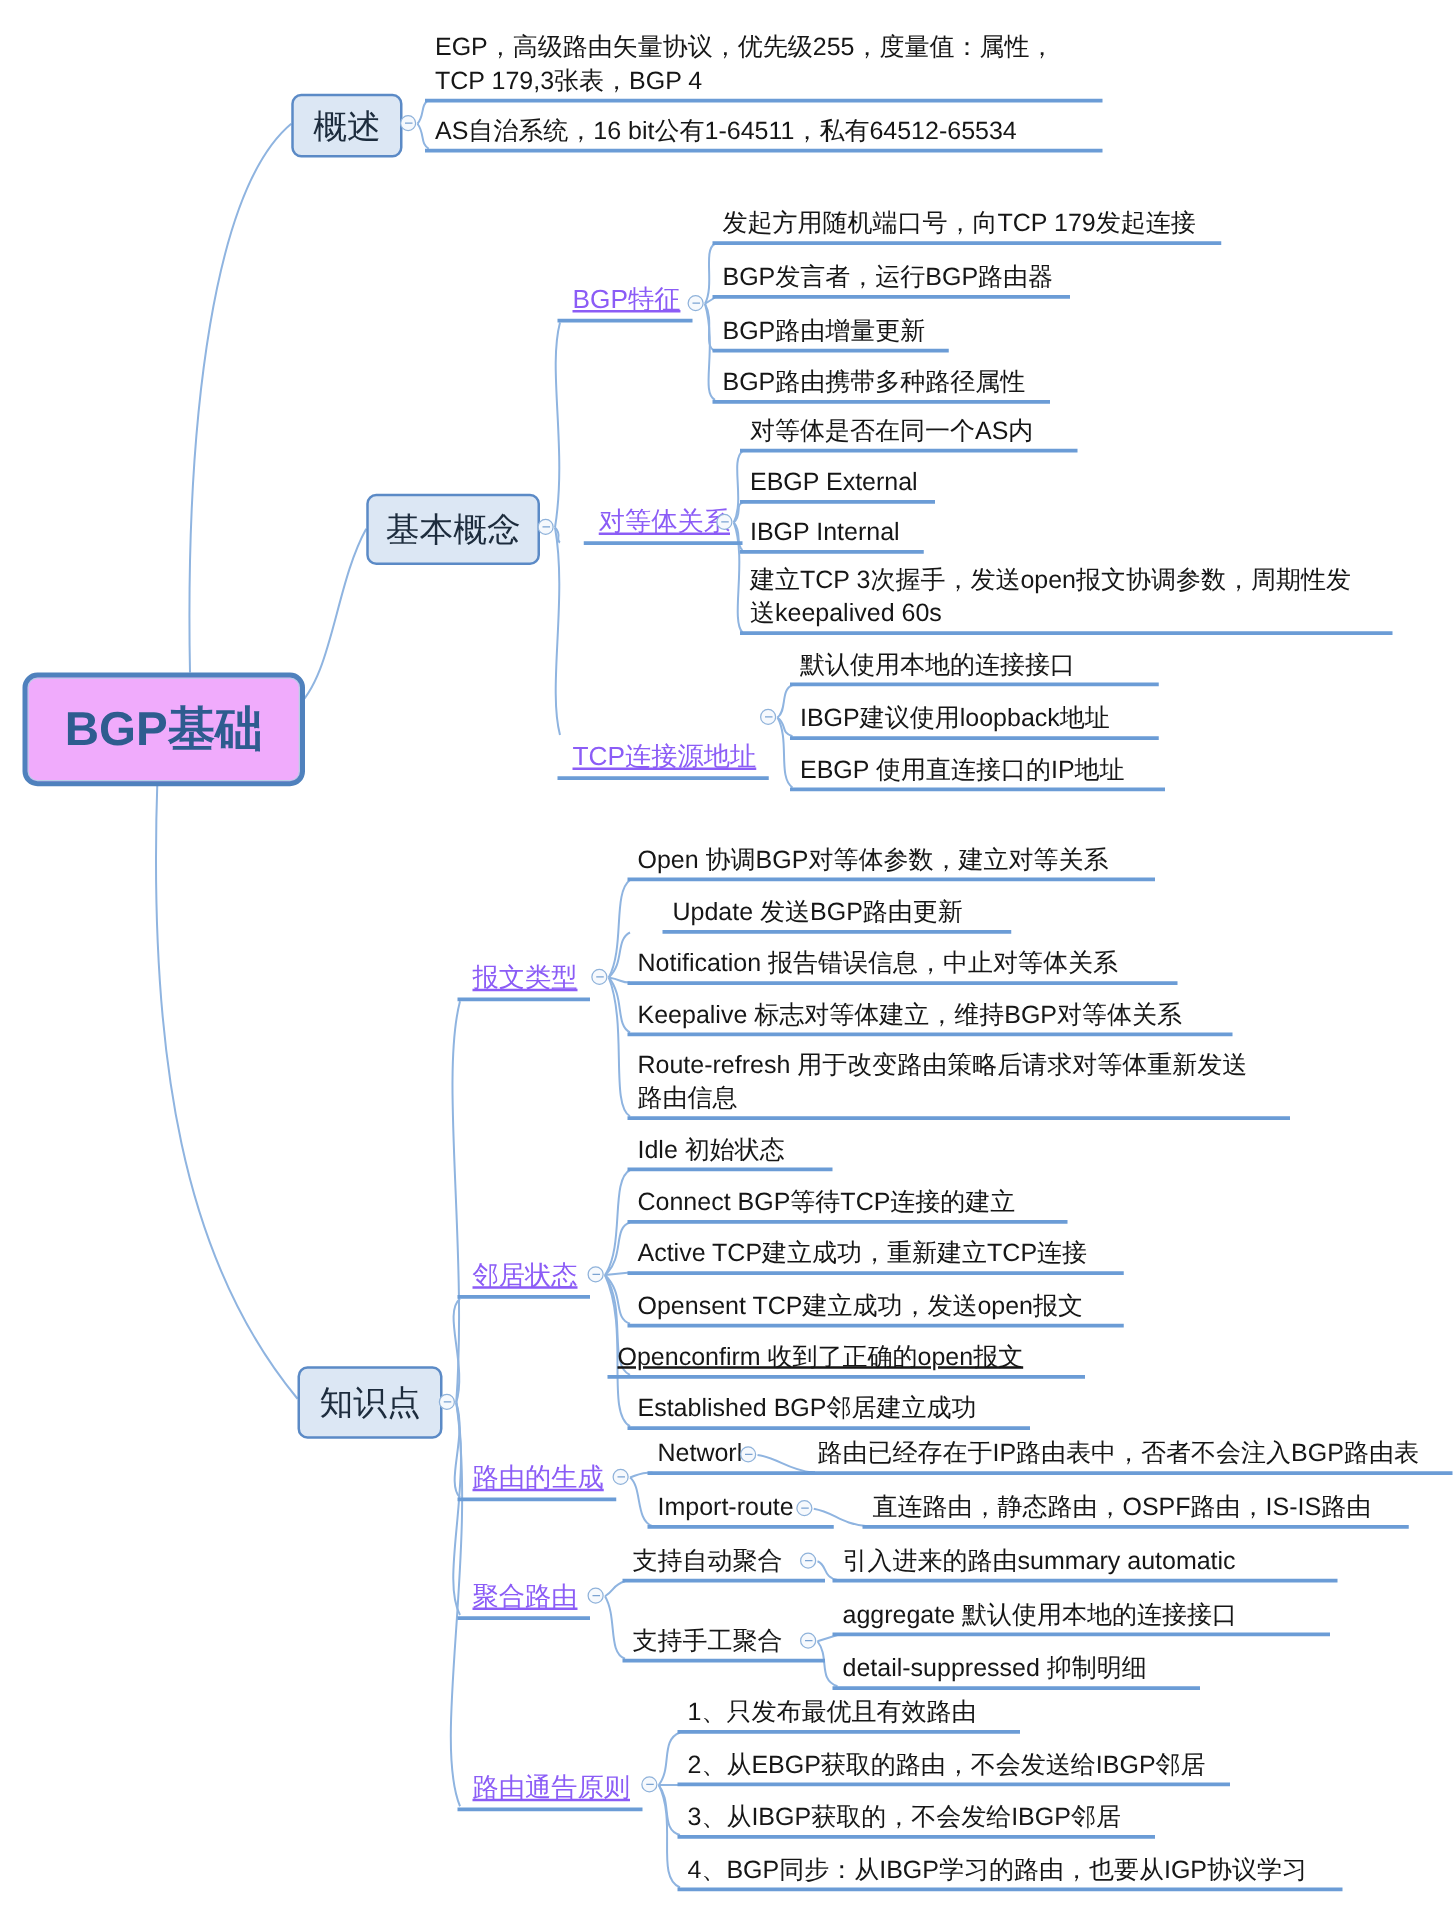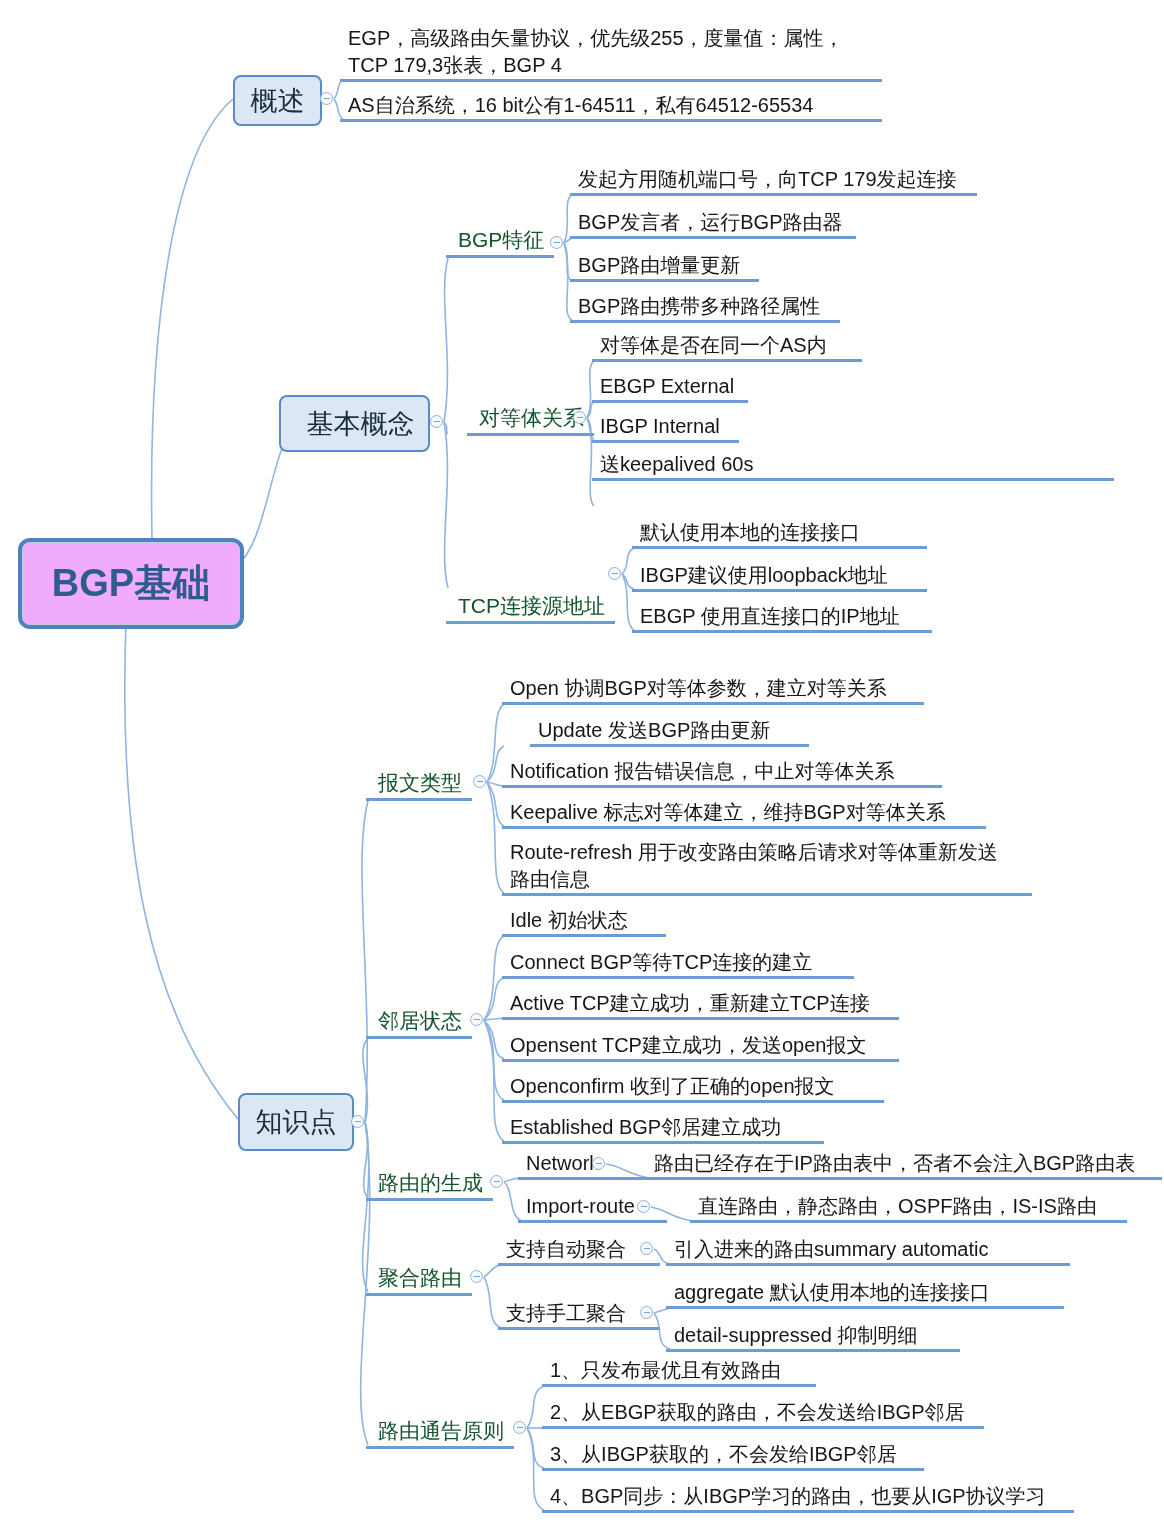--- a/index.html
+++ b/index.html
@@ -16,22 +16,23 @@
     font-size:20px; line-height:27px; white-space:nowrap;
     color:#161616; padding:0 14px 0 8px;
     border-bottom:3px solid #6b9cd6;
   }
   .topic .ln { display:block; }
 
   
   .label2 {
     position:absolute; z-index:2;
     font-size:21px; line-height:27px; white-space:nowrap;
-    color:#14532d; padding:0 10px 2px 12px;
+    color:#8b5cf6; padding:0 10px 2px 12px;
     border-bottom:3px solid #6b9cd6;
+    text-decoration:underline;
   }
 
   
   .box {
     position:absolute; z-index:2;
     display:flex; align-items:center; justify-content:center;
     background:#dce7f4; border:2px solid #5b8ac6; border-radius:8px;
     font-size:27px; color:#1d2c3d; white-space:nowrap;
   }
   .rootbox {
@@ -120,40 +121,41 @@
       <path d="M 527 1428 C 538 1414 528 1392 544 1386"></path>
       <path d="M 527 1428 L 544 1428"></path>
       <path d="M 527 1428 C 538 1442 528 1464 544 1468"></path>
       <path d="M 527 1428 C 542 1458 524 1502 544 1510"></path>
     </g>
   </svg>
 
   <div class="rootbox" style="left:18px; top:538px; width:218px; height:83px;">BGP基础</div>
 
   <div class="box" style="left:233px; top:75px; width:85px; height:47px;">概述</div>
-  <div class="box" style="left:279px; top:395px; width:135px; height:53px;padding-left:12px;">基本概念</div>
+  <div class="box" style="left:293px; top:395px; width:135px; height:53px;">基本概念</div>
   <div class="box" style="left:238px; top:1093px; width:112px; height:54px;">知识点</div>
 
   <div class="topic" style="left:340px; top:25px; min-width:520px;">
     <span class="ln">EGP，高级路由矢量协议，优先级255，度量值：属性，</span>
     <span class="ln">TCP 179,3张表，BGP 4</span>
   </div>
   <div class="topic" style="left:340px; top:92px; min-width:520px;">AS自治系统，16 bit公有1-64511，私有64512-65534</div>
 
   <div class="label2" style="left:446px; top:226px;">BGP特征</div>
   <div class="topic" style="left:570px; top:166px; min-width:385px;">发起方用随机端口号，向TCP 179发起连接</div>
   <div class="topic" style="left:570px; top:209px; min-width:263px;">BGP发言者，运行BGP路由器</div>
   <div class="topic" style="left:570px; top:252px; min-width:167px;">BGP路由增量更新</div>
   <div class="topic" style="left:570px; top:293px; min-width:248px;">BGP路由携带多种路径属性</div>
 
   <div class="label2" style="left:446px; top:404px;margin-left:21px;">对等体关系</div>
   <div class="topic" style="left:592px; top:332px; min-width:248px;">对等体是否在同一个AS内</div>
   <div class="topic" style="left:592px; top:373px; min-width:130px;">EBGP External</div>
   <div class="topic" style="left:592px; top:413px; min-width:125px;">IBGP Internal</div>
   <div class="topic" style="left:592px; top:451px; min-width:500px;">
+    <span class="ln">建立TCP 3次握手，发送open报文协调参数，周期性发</span>
     <span class="ln">送keepalived 60s</span>
   </div>
 
   <div class="label2" style="left:446px; top:560px;margin-top:32px;">TCP连接源地址</div>
   <div class="topic" style="left:632px; top:519px; min-width:273px;">默认使用本地的连接接口</div>
   <div class="topic" style="left:632px; top:562px; min-width:273px;">IBGP建议使用loopback地址</div>
   <div class="topic" style="left:632px; top:603px; min-width:278px;">EBGP 使用直连接口的IP地址</div>
 
   <div class="label2" style="left:366px; top:769px;">报文类型</div>
   <div class="topic" style="left:502px; top:675px; min-width:400px;">Open 协调BGP对等体参数，建立对等关系</div>
@@ -163,21 +165,21 @@
   <div class="topic" style="left:502px; top:839px; min-width:508px;">
     <span class="ln">Route-refresh 用于改变路由策略后请求对等体重新发送</span>
     <span class="ln">路由信息</span>
   </div>
 
   <div class="label2" style="left:366px; top:1007px;">邻居状态</div>
   <div class="topic" style="left:502px; top:907px; min-width:142px;">Idle 初始状态</div>
   <div class="topic" style="left:502px; top:949px; min-width:330px;">Connect BGP等待TCP连接的建立</div>
   <div class="topic" style="left:502px; top:990px; min-width:375px;">Active TCP建立成功，重新建立TCP连接</div>
   <div class="topic" style="left:502px; top:1032px; min-width:375px;">Opensent TCP建立成功，发送open报文</div>
-  <div class="topic" style="left:502px; top:1073px; min-width:360px;">Openconfirm 收到了正确的open报文</div>
+  <div class="topic" style="left:486px; top:1073px; min-width:360px;text-decoration:underline;">Openconfirm 收到了正确的open报文</div>
   <div class="topic" style="left:502px; top:1114px; min-width:300px;">Established BGP邻居建立成功</div>
 
   <div class="label2" style="left:366px; top:1169px;">路由的生成</div>
   <div class="topic" style="left:518px; top:1150px; min-width:112px;">Network</div>
   <div class="topic" style="left:646px; top:1150px; min-width:494px;">路由已经存在于IP路由表中，否者不会注入BGP路由表</div>
   <div class="topic" style="left:518px; top:1193px; min-width:127px;">Import-route</div>
   <div class="topic" style="left:690px; top:1193px; min-width:415px;">直连路由，静态路由，OSPF路由，IS-IS路由</div>
 
   <div class="label2" style="left:366px; top:1264px;">聚合路由</div>
   <div class="topic" style="left:498px; top:1236px; min-width:140px;">支持自动聚合</div>

